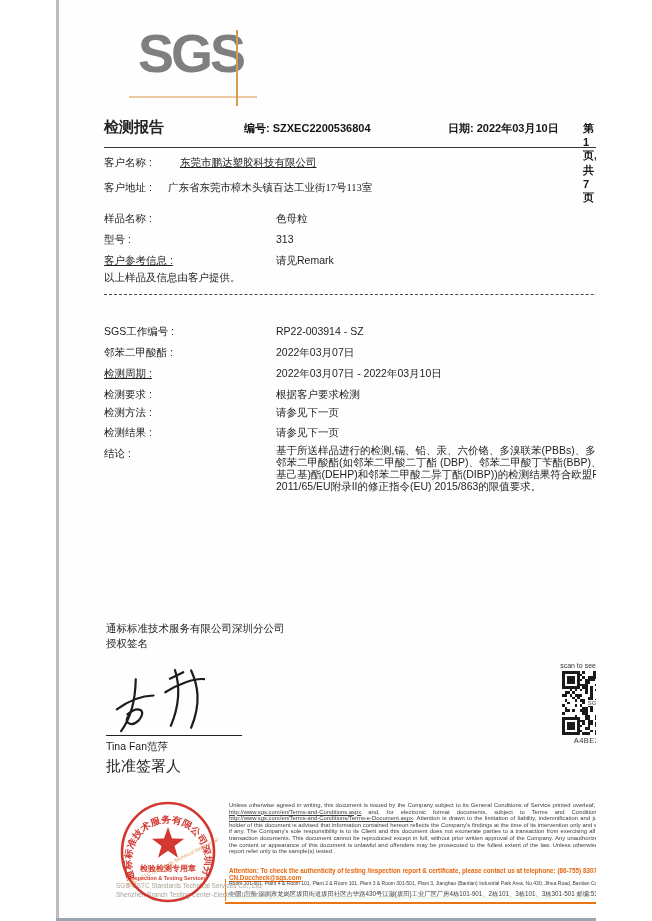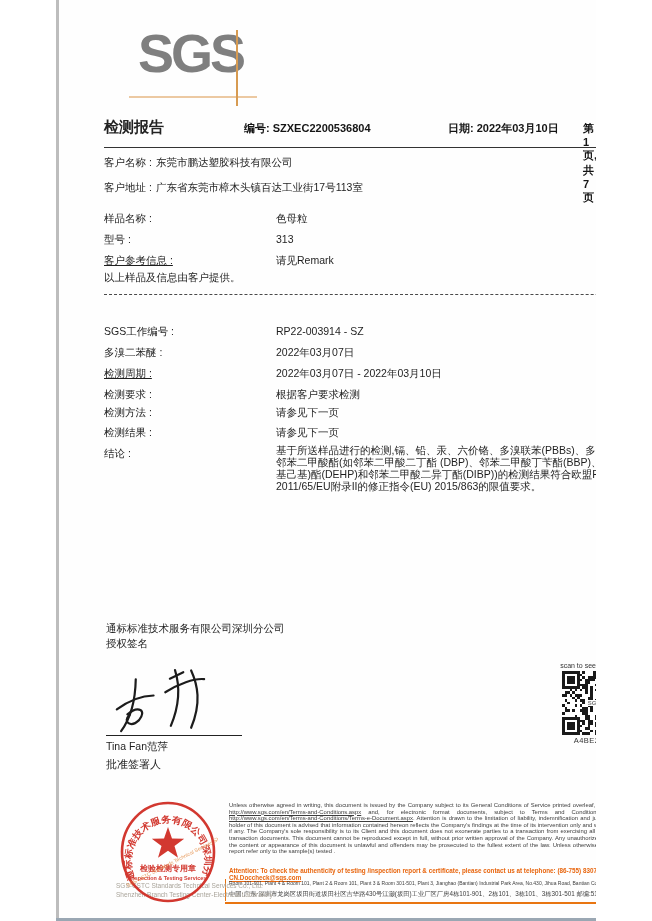--- a/index.html
+++ b/index.html
@@ -31,21 +31,21 @@
   .dashed-rule { left:48px; top:294px; width:585px; border-top:1px dashed #4a4a4a; }
 
   .conclusion { left:220px; top:444px; width:416px; font-size:10.5px; line-height:12px; color:#1e1e1e; }
 
   
   .sig-company { left:50px; top:622px; font-size:10.5px; }
   .sig-auth { left:50px; top:637px; font-size:10.5px; }
   .sig-svg { left:52px; top:664px; }
   .sig-line { left:50px; top:735px; width:136px; height:1px; background:#222; }
   .sig-name { left:50px; top:740px; font-size:10.5px; }
-  .sig-role { left:50px; top:757px; font-size:11px; }
+  .sig-role { left:50px; top:757px; font-size:15px; }
 
   
   .qr-wrap { left:494px; top:662px; width:88px; text-align:center; }
   .qr-caption { font-size:7px; color:#333; margin-bottom:2px; }
   .qr-grid {
     width:64px; height:64px; margin:0 auto; position:relative;
     display:grid; grid-template-columns:repeat(25,1fr); grid-template-rows:repeat(25,1fr);
     background:#fff;
   }
   .qm { background:#fff; } .qm.d { background:#1a1a1a; }
@@ -79,37 +79,37 @@
   <div class="abs crop-h"></div>
   <div class="abs crop-v"></div>
 
   <div class="abs title">检测报告</div>
   <div class="abs report-no">编号: SZXEC2200536804</div>
   <div class="abs report-date">日期: 2022年03月10日</div>
   <div class="abs page-info">第1页,共7页</div>
   <div class="abs header-rule"></div>
 
   <div class="abs lbl" style="left:48px; top:156px;">客户名称 :</div>
-  <div class="abs val" style="left:100px; top:156px;">东莞市鹏达塑胶科技有限公司</div>
+  <div class="abs val" style="left:124px; top:156px;text-decoration:underline;">东莞市鹏达塑胶科技有限公司</div>
   <div class="abs lbl" style="left:48px; top:181px;">客户地址 :</div>
-  <div class="abs val" style="left:100px; top:181px;">广东省东莞市樟木头镇百达工业街17号113室</div>
+  <div class="abs val" style="left:112px; top:181px;font-family:Liberation Serif, serif;">广东省东莞市樟木头镇百达工业街17号113室</div>
 
   <div class="abs lbl" style="left:48px; top:212px;">样品名称 :</div>
   <div class="abs val" style="left:220px; top:212px;">色母粒</div>
   <div class="abs lbl" style="left:48px; top:233px;">型号 :</div>
   <div class="abs val" style="left:220px; top:233px;">313</div>
   <div class="abs lbl" style="left:48px; top:254px;text-decoration:underline;">客户参考信息 :</div>
   <div class="abs val" style="left:220px; top:254px;">请见Remark</div>
   <div class="abs lbl" style="left:48px; top:271px;">以上样品及信息由客户提供。</div>
 
   <div class="abs dashed-rule"></div>
 
   <div class="abs lbl" style="left:48px; top:325px;">SGS工作编号 :</div>
   <div class="abs val" style="left:220px; top:325px;">RP22-003914 - SZ</div>
-  <div class="abs lbl" style="left:48px; top:346px;">多溴二苯醚 :</div>
+  <div class="abs lbl" style="left:48px; top:346px;">邻苯二甲酸酯 :</div>
   <div class="abs val" style="left:220px; top:346px;">2022年03月07日</div>
   <div class="abs lbl" style="left:48px; top:367px;text-decoration:underline;">检测周期 :</div>
   <div class="abs val" style="left:220px; top:367px;">2022年03月07日 - 2022年03月10日</div>
   <div class="abs lbl" style="left:48px; top:388px;">检测要求 :</div>
   <div class="abs val" style="left:220px; top:388px;">根据客户要求检测</div>
   <div class="abs lbl" style="left:48px; top:406px;text-align:right;">检测方法 :</div>
   <div class="abs val" style="left:220px; top:406px;">请参见下一页</div>
   <div class="abs lbl" style="left:48px; top:426px;">检测结果 :</div>
   <div class="abs val" style="left:220px; top:426px;">请参见下一页</div>
 

